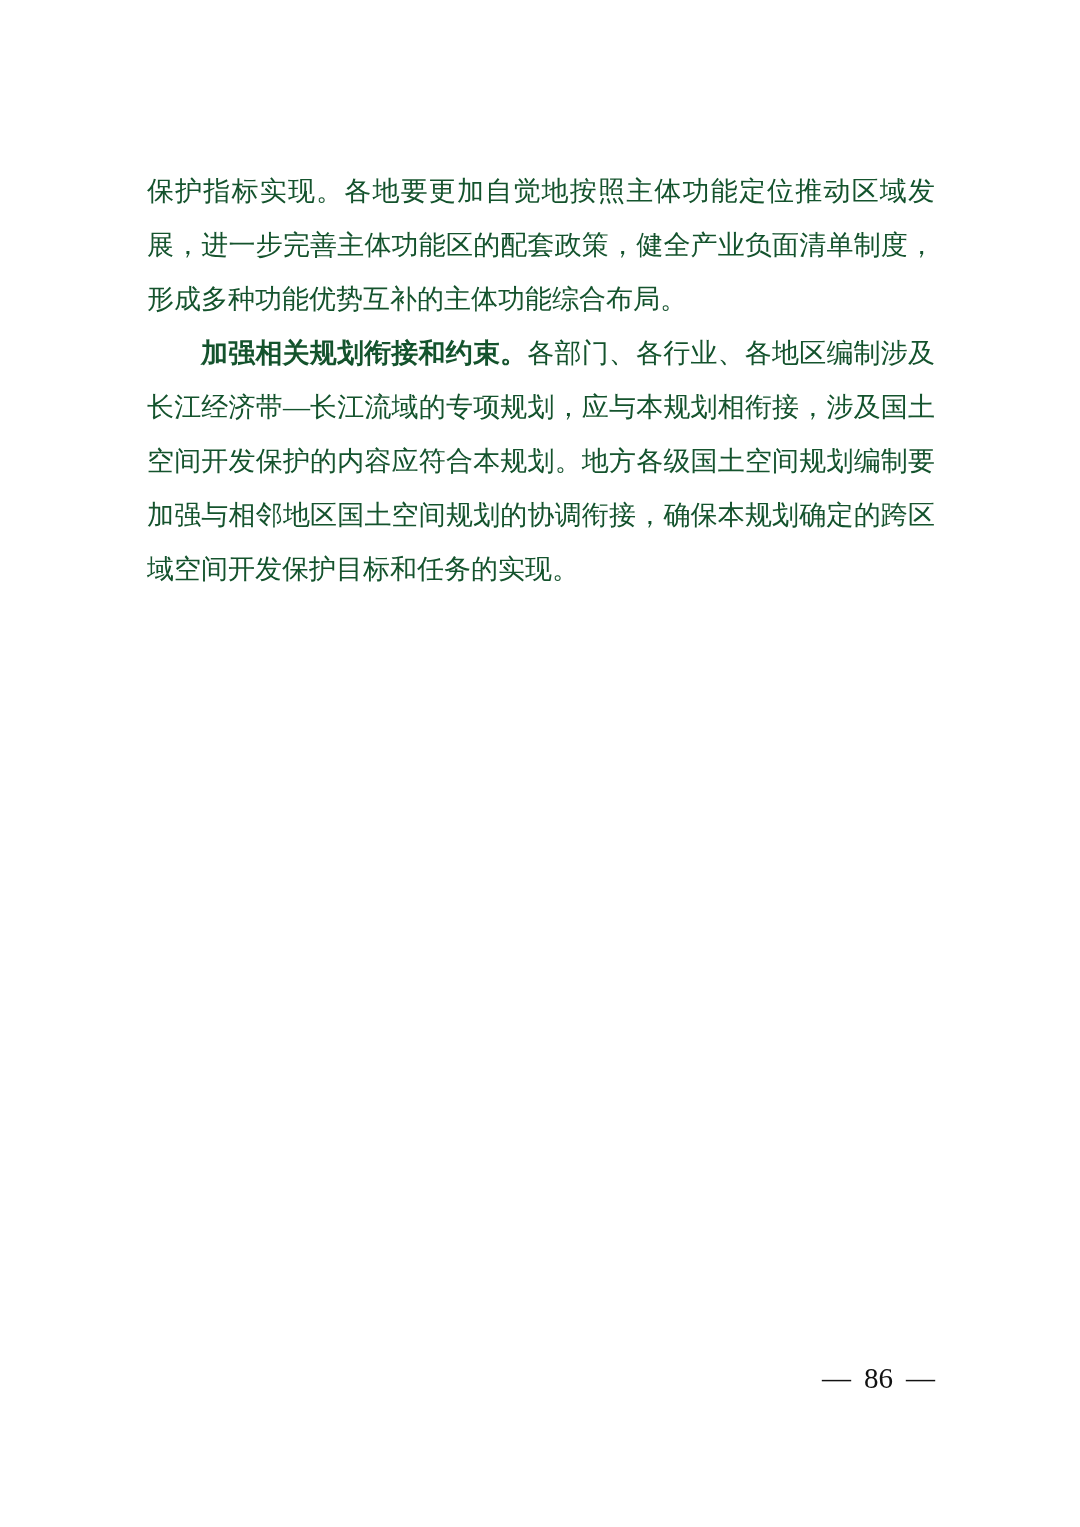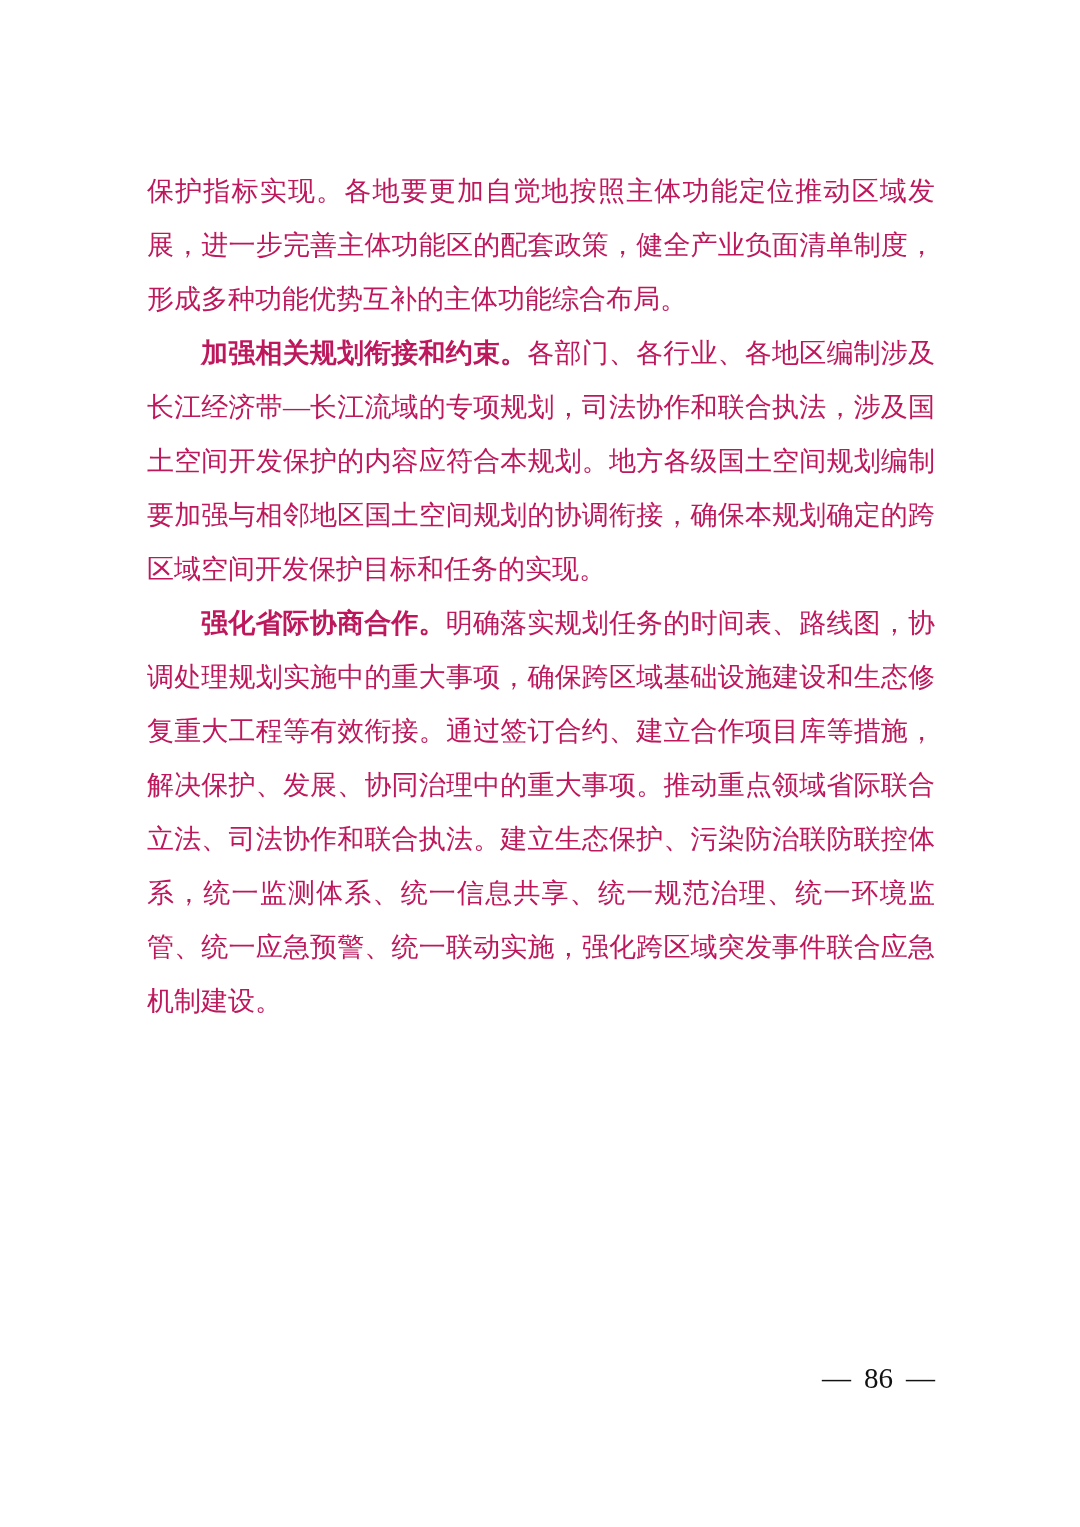--- a/index.html
+++ b/index.html
@@ -22,21 +22,21 @@
     height: 1527px;
     background: #ffffff;
   }
   .content {
     position: absolute;
     left: 147px;
     top: 164px;
     width: 788px;
     font-size: 27px;
     line-height: 54px;
-    color: #be185d;
+    color: #14532d;
     text-align: justify;
     text-justify: inter-character;
   }
   .para {
     margin: 0;
     padding: 0;
     word-break: break-all;
   }
   .para.indent {
     text-indent: 2em;
@@ -60,23 +60,22 @@
 </style>
 </head>
 <body>
 
 <div class="page">
 
   <div class="content">
 
     <p class="para"><span class="lead"></span><span>保护指标实现。各地要更加自觉地按照主体功能定位推动区域发展，进一步完善主体功能区的配套政策，健全产业负面清单制度，形成多种功能优势互补的主体功能综合布局。</span></p>
 
-    <p class="para indent"><span class="lead">加强相关规划衔接和约束。</span><span>各部门、各行业、各地区编制涉及长江经济带—长江流域的专项规划，司法协作和联合执法，涉及国土空间开发保护的内容应符合本规划。地方各级国土空间规划编制要加强与相邻地区国土空间规划的协调衔接，确保本规划确定的跨区域空间开发保护目标和任务的实现。</span></p>
+    <p class="para indent"><span class="lead">加强相关规划衔接和约束。</span><span>各部门、各行业、各地区编制涉及长江经济带—长江流域的专项规划，应与本规划相衔接，涉及国土空间开发保护的内容应符合本规划。地方各级国土空间规划编制要加强与相邻地区国土空间规划的协调衔接，确保本规划确定的跨区域空间开发保护目标和任务的实现。</span></p>
 
-    <p class="para indent"><span class="lead">强化省际协商合作。</span><span>明确落实规划任务的时间表、路线图，协调处理规划实施中的重大事项，确保跨区域基础设施建设和生态修复重大工程等有效衔接。通过签订合约、建立合作项目库等措施，解决保护、发展、协同治理中的重大事项。推动重点领域省际联合立法、司法协作和联合执法。建立生态保护、污染防治联防联控体系，统一监测体系、统一信息共享、统一规范治理、统一环境监管、统一应急预警、统一联动实施，强化跨区域突发事件联合应急机制建设。</span></p>
 
   </div>
 
   <div class="footer">
     <span>—</span>
     <span>86</span>
     <span>—</span>
   </div>
 
 </div>

